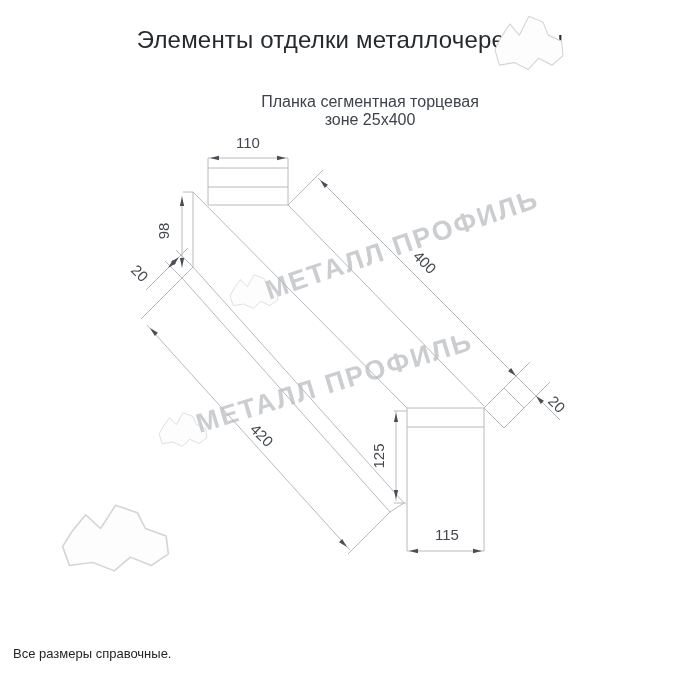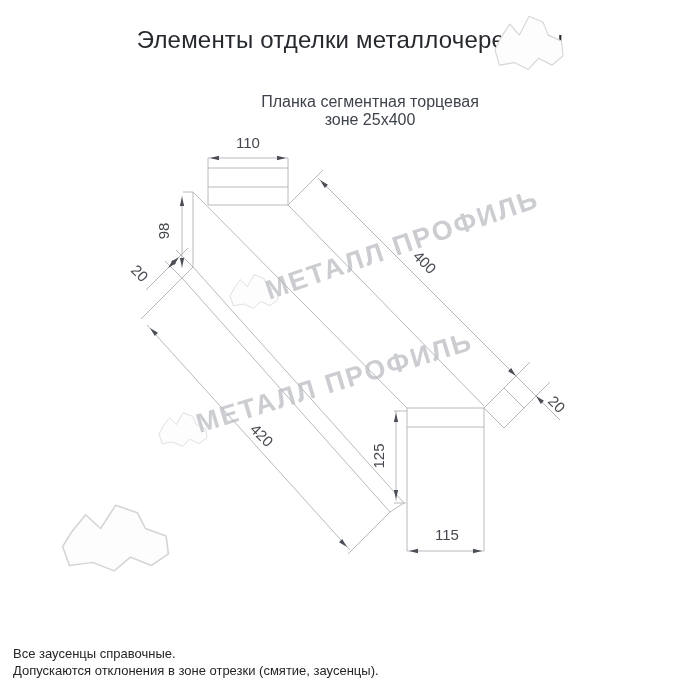--- a/index.html
+++ b/index.html
@@ -85,16 +85,15 @@
       <text text-anchor="middle" class="dimlabel" fill="#45484e" transform="translate(248,148) rotate(0)">110</text>
       <text text-anchor="middle" class="dimlabel" fill="#45484e" transform="translate(169,231) rotate(-90)">98</text>
       <text text-anchor="middle" class="dimlabel" fill="#45484e" transform="translate(136,277) rotate(45)">20</text>
       <text text-anchor="middle" class="dimlabel" fill="#45484e" transform="translate(421,266) rotate(45)">400</text>
       <text text-anchor="middle" class="dimlabel" fill="#45484e" transform="translate(258,439) rotate(45)">420</text>
       <text text-anchor="middle" class="dimlabel" fill="#45484e" transform="translate(553,408) rotate(45)">20</text>
       <text text-anchor="middle" class="dimlabel" fill="#45484e" transform="translate(384,456) rotate(-90)">125</text>
       <text text-anchor="middle" class="dimlabel" fill="#45484e" transform="translate(447,540) rotate(0)">115</text>
     </svg>
   <div id="footer">
-    <div>Все заусенцы справочные.</div>
-    <div>Допускаются отклонения в зоне отрезки (смятие, заусенцы).</div>
+    <div>Все размеры справочные.</div>
   </div>
 </div>
 
 </body></html>

